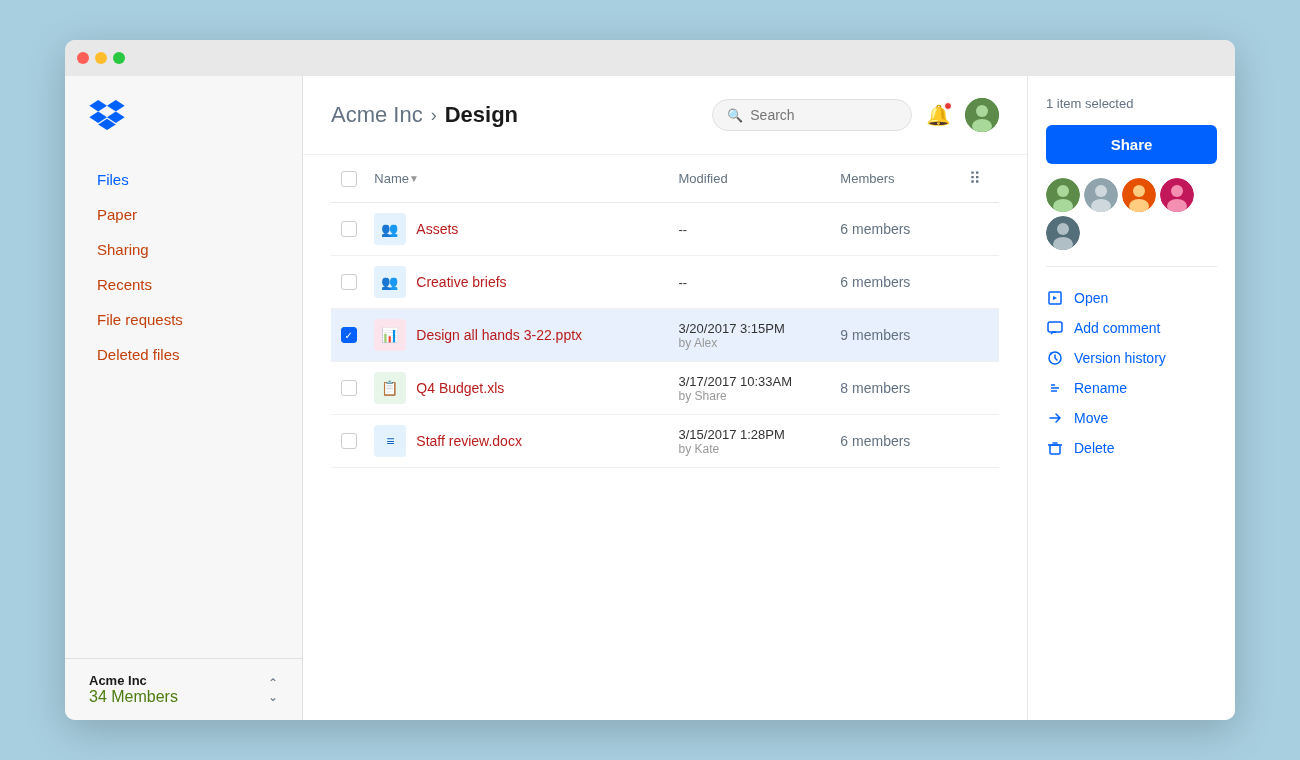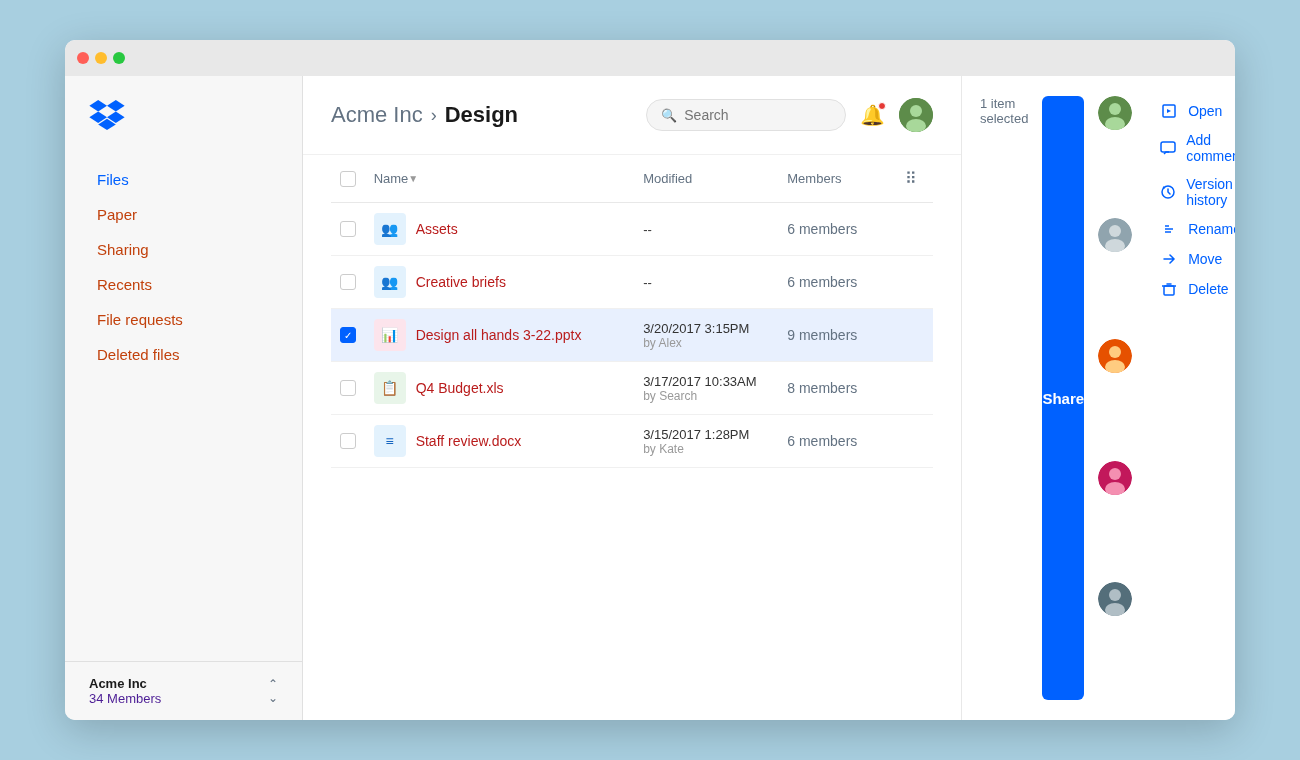--- a/index.html
+++ b/index.html
@@ -89,22 +89,22 @@
       align-items: center;
       justify-content: space-between;
     }
     .sidebar-footer-info {}
     .footer-company {
       font-size: 13px;
       font-weight: 600;
       color: #1a1a1a;
     }
     .footer-members {
-      font-size: 13px;
-      color: #4c1d95;
+      font-size: 16px;
+      color: #4d7c0f;
     }
     .footer-chevron {
       color: #637282;
       font-size: 12px;
     }
     
     .main {
       flex: 1;
       background: #ffffff;
       display: flex;
@@ -258,26 +258,26 @@
       border-color: #0061ff;
       display: flex;
       align-items: center;
       justify-content: center;
       color: white;
       font-size: 10px;
     }
     .sort-icon { font-size: 10px; color: #999; }
     
     .right-panel {
-      width: 274px;
+      width: 208px;
       background: #ffffff;
       border-left: 1px solid #e8e8e8;
       padding: 20px 18px;
       display: flex;
-      flex-direction: row;
+      flex-direction: column;
       gap: 14px;
       flex-shrink: 0;
     }
     .selected-count {
       font-size: 13px;
       color: #637282;
     }
     .share-btn {
       background: #0061ff;
       color: white;
@@ -504,21 +504,21 @@
       </div>
     </td>
     <td>
       <div class="file-name-cell">
         <div class="file-icon" style="background:#e8f5e9;color:#2e7d32;">📋</div>
         <span class="file-name-text">Q4 Budget.xls</span>
       </div>
     </td>
     <td>
       <div class="modified-date">3/17/2017 10:33AM</div>
-      <div class="modified-by">by Search</div>
+      <div class="modified-by">by Share</div>
     </td>
     <td>
       <span class="members-count">8 members</span>
     </td>
     <td></td>
   </tr>
               <tr>
     <td>
       <div class="checkbox-cell">
         <div class="checkbox "></div>

